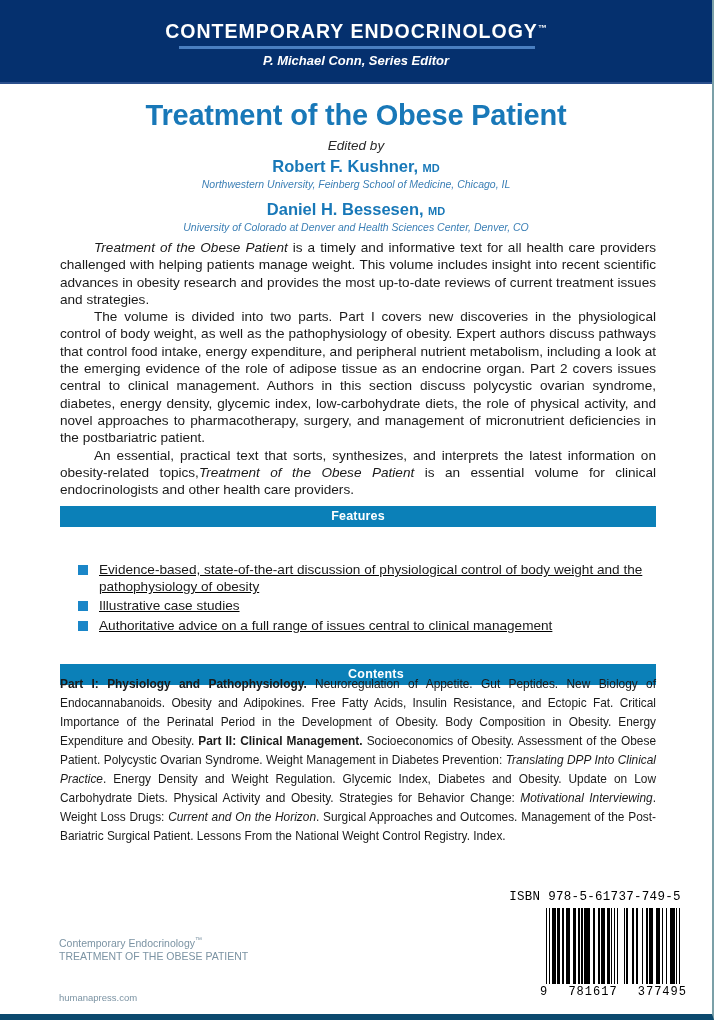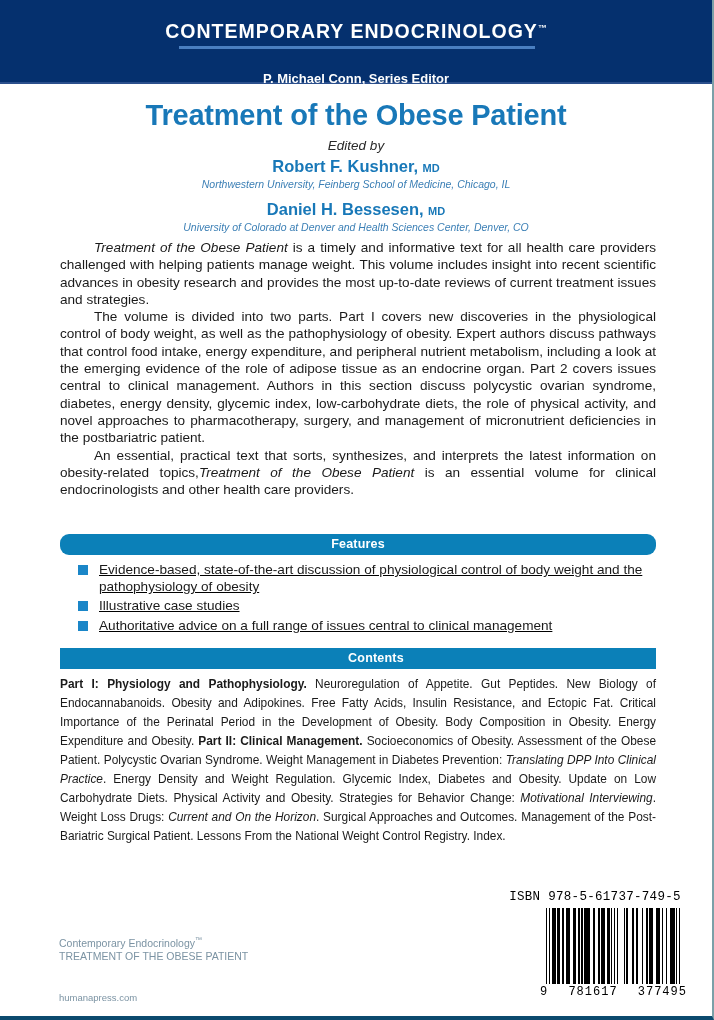--- a/index.html
+++ b/index.html
@@ -11,21 +11,21 @@
     width: 714px; height: 1020px;
     font-family: "Liberation Sans", sans-serif;
     position: relative;
     overflow: hidden;
   }
   .page {
     position: absolute;
     inset: 0;
     background: #ffffff;
     border-right: 2px solid #7ba0a8;
-    border-bottom: 4px solid #0c4a6e;
+    border-bottom: 6px solid #0c4a6e;
   }
 
   
   .header-band {
     position: absolute;
     top: 0; left: 0; right: 0;
     height: 84px;
     background: #05306e;
     border-bottom: 2px solid #2b4f8c;
   }
@@ -51,21 +51,21 @@
     height: 3px;
     background: #4a7fc1;
   }
   .series-editor {
     position: absolute;
     top: 53px; left: 0; right: 0;
     text-align: center;
     color: #ffffff;
     font-size: 13px;
     font-weight: bold;
-    margin-top: 18px;
+    font-style: italic;
   }
 
   
   .book-title {
     position: absolute;
     top: 99px; left: 0; right: 0;
     text-align: center;
     color: #1878b8;
     font-size: 29px;
     font-weight: bold;
@@ -125,22 +125,22 @@
     width: 596px;
     height: 21px;
     background: #0b80b8;
     color: #ffffff;
     font-size: 12.5px;
     font-weight: bold;
     text-align: center;
     line-height: 21px;
     letter-spacing: 0.2px;
   }
-  .band-features { top: 534px; border-radius: 9px; }
-  .band-contents { top: 648px; padding-left: 36px; }
+  .band-features { top: 506px; }
+  .band-contents { top: 664px; padding-left: 36px; }
 
   
   .features {
     position: absolute;
     top: 561px;
     left: 78px;
     width: 580px;
   }
   .feature-row {
     display: flex;

